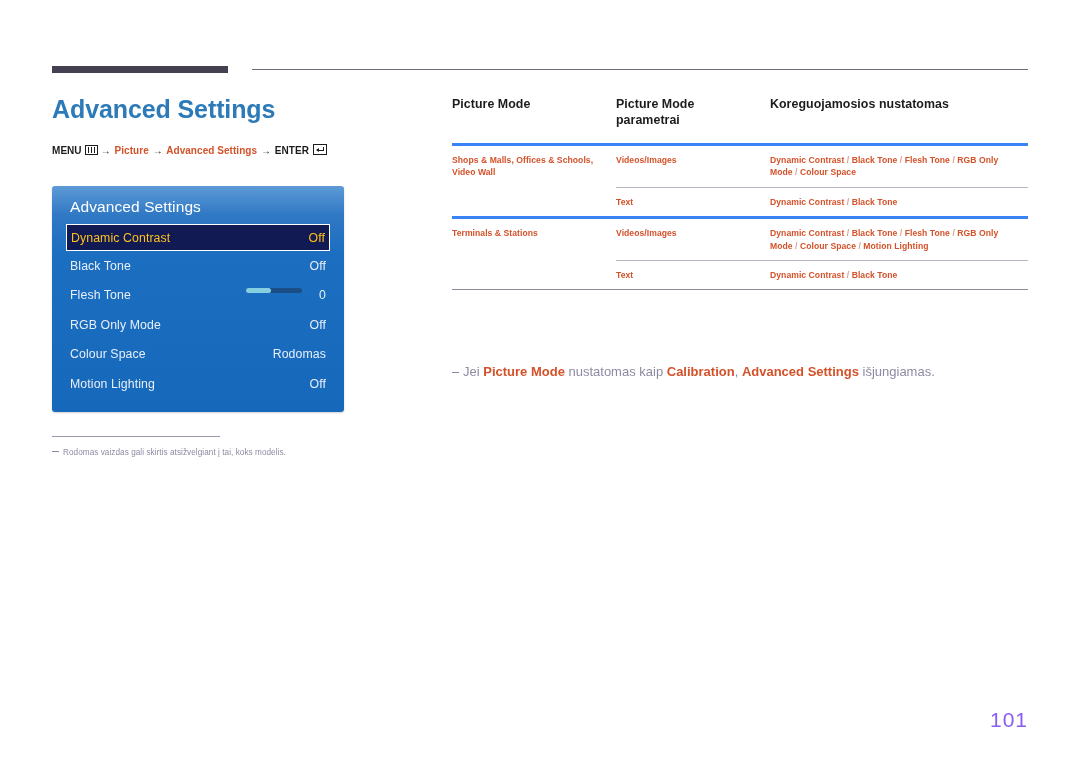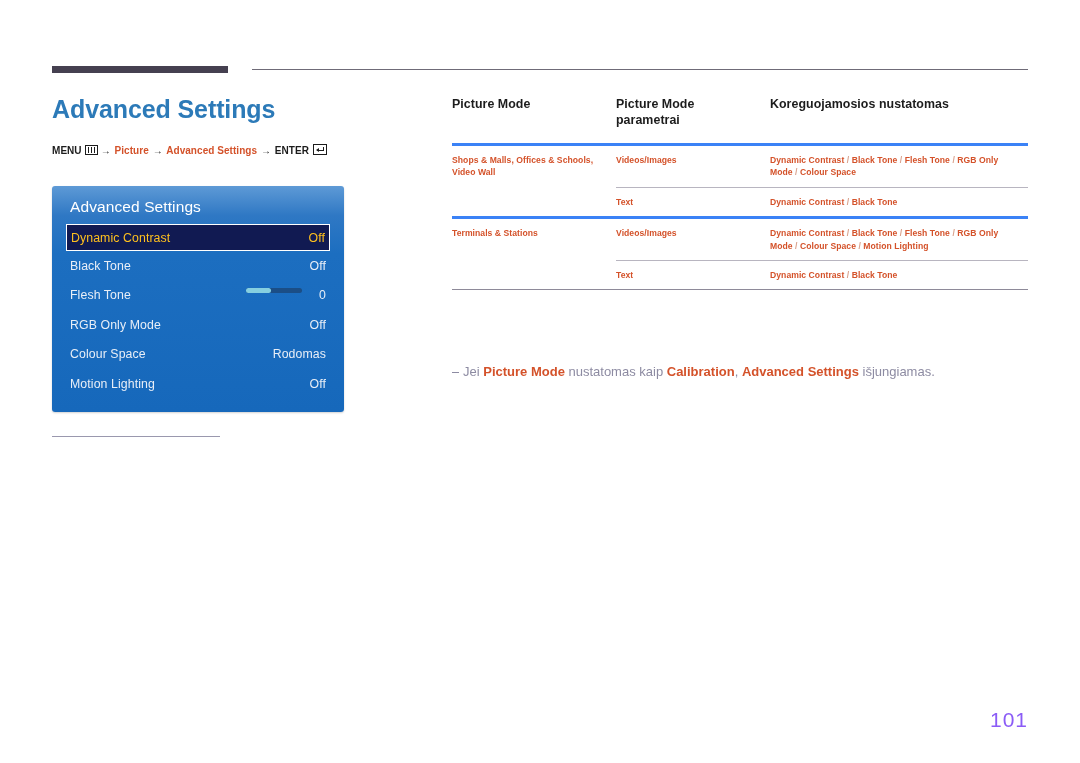--- a/index.html
+++ b/index.html
@@ -341,20 +341,21 @@
         <span class="osd-label">Motion Lighting</span>
         <span class="osd-right">
           <span class="osd-value">Off</span>
         </span>
       </div>
     </div>
 </div>
 
 <div id="left-note">
   <div class="note-rule"></div>
+  <div class="note-text"><span class="note-dash"></span><span>Rodomas vaizdas gali skirtis atsižvelgiant į tai, koks modelis.</span></div>
 </div>
 
 <div id="spec-table">
   <table>
     <colgroup>
         <col class="c1">
         <col class="c2">
         <col class="c3">
       </colgroup>
     <thead>

